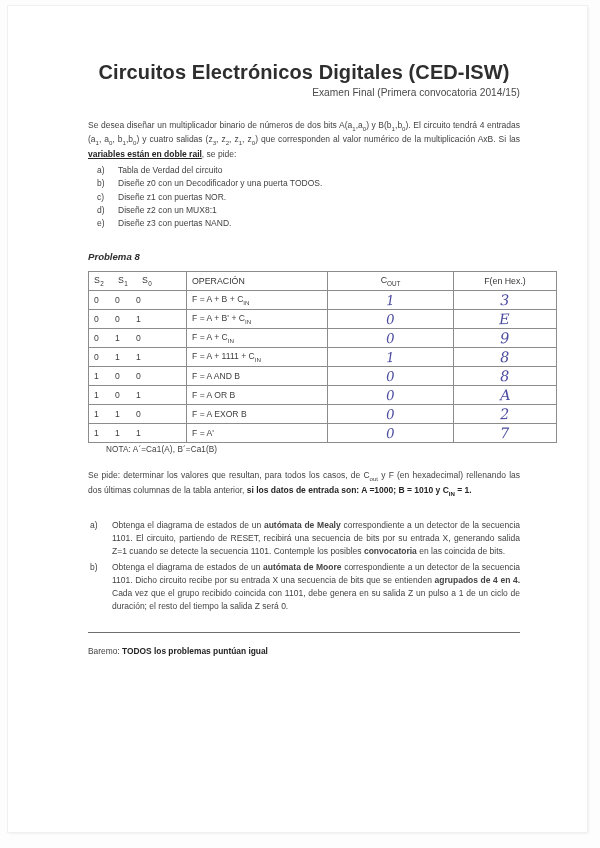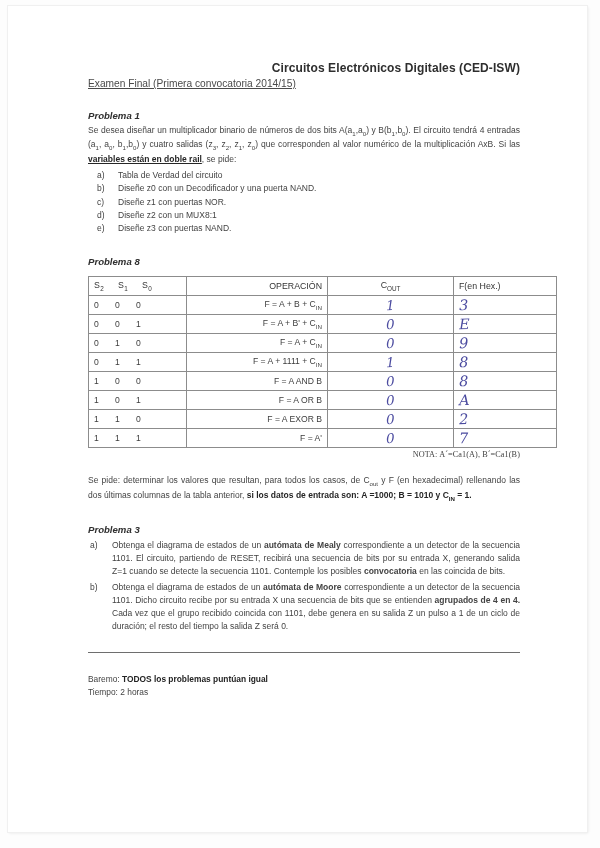--- a/index.html
+++ b/index.html
@@ -31,32 +31,31 @@
   }
   .content {
     position: absolute;
     left: 80px; top: 55px;
     width: 432px;
     color: #3a3a3a;
   }
 
   
   .doc-title {
-    text-align: right;
-    font-size: 12px;
+    text-align: center;
+    font-size: 20px;
     font-weight: bold;
     color: #2e2e2e;
     letter-spacing: 0.1px;
     margin: 0 0 3px 0;
   }
   .doc-subtitle {
-    text-align: left;
+    text-align: right;
     font-size: 10.2px;
     color: #4a4a4a;
-    text-decoration: underline;
     margin: 0;
   }
 
   
   .problem {
     margin-top: 21px;
   }
   .problem-title {
     font-size: 9.6px;
     font-weight: bold;
@@ -111,23 +110,23 @@
   .alu-table td {
     border: 1px solid #8c8c8c;
     height: 18px;
     font-size: 8.6px;
     color: #3d3d3d;
     padding: 0 5px;
     vertical-align: middle;
     line-height: 1;
   }
   .alu-table .c-sel  { width: 87px; letter-spacing: 0.3px; }
-  .alu-table .c-op   { width: 130px; text-align: right; }
+  .alu-table .c-op   { width: 130px; }
   .alu-table .c-cout { width: 115px; text-align: center; }
-  .alu-table .c-f    { width: 92px;  text-align: left; }
+  .alu-table .c-f    { width: 92px;  text-align: center; }
   .alu-table tr.head td {
     font-size: 8.8px;
     color: #343434;
   }
   .sel-bits {
     display: flex;
     gap: 14px;
   }
   .sel-bits span { display: inline-block; min-width: 7px; }
   sub { font-size: 0.72em; }
@@ -140,31 +139,30 @@
     font-style: italic;
     letter-spacing: 0.5px;
     display: inline-block;
     transform: rotate(-2.5deg);
   }
   .ink.f { font-size: 14.5px; transform: rotate(-1.5deg); }
 
   .nota {
     font-size: 8.2px;
     color: #414141;
-    text-align: right;
+    text-align: left;
     margin: 2px 0 0 18px;
     letter-spacing: 0.1px;
-    font-family: Liberation Serif, serif;
   }
 
   
   .footer {
     margin-top: 20px;
     border-top: 1px solid #6e6e6e;
-    padding-top: 20px;
+    padding-top: 12px;
   }
   .footer div {
     font-size: 8.4px;
     color: #434343;
     line-height: 1.5;
   }
   .footer b { color: #242424; }
 </style>
 </head>
 <body>
@@ -173,26 +171,25 @@
 
 <div class="page">
   <div class="content">
 
     <div>
       <div class="doc-title">Circuitos Electrónicos Digitales (CED-ISW)</div>
       <div class="doc-subtitle">Examen Final (Primera convocatoria 2014/15)</div>
     </div>
 
     <div class="problem">
-      <div class="problem-title">Problema 1</div>
       <p class="para">Se desea diseñar un multiplicador binario de números de dos bits A(a<sub>1</sub>,a<sub>0</sub>) y B(b<sub>1</sub>,b<sub>0</sub>). El circuito tendrá 4 entradas (a<sub>1</sub>, a<sub>0</sub>, b<sub>1</sub>,b<sub>0</sub>) y cuatro salidas (z<sub>3</sub>, z<sub>2</sub>, z<sub>1</sub>, z<sub>0</sub>) que corresponden al valor numérico de la multiplicación AxB. Si las <b class="u">variables están en doble rail</b><span>, se pide:</span></p>
 
       <ol class="alpha">
         <li><span class="marker">a)</span><span>Tabla de Verdad del circuito</span></li>
-        <li><span class="marker">b)</span><span>Diseñe z0 con un Decodificador y una puerta NAND.</span></li>
+        <li><span class="marker">b)</span><span>Diseñe z0 con un Decodificador y una puerta TODOS.</span></li>
         <li><span class="marker">c)</span><span>Diseñe z1 con puertas NOR.</span></li>
         <li><span class="marker">d)</span><span>Diseñe z2 con un MUX8:1</span></li>
         <li><span class="marker">e)</span><span>Diseñe z3 con puertas NAND.</span></li>
       </ol>
     </div>
 
     <div class="problem">
       <div class="problem-title">Problema 8</div>
 
       <table class="alu-table">
@@ -308,30 +305,28 @@
           </tr>
         </tbody>
       </table>
 
       <div class="nota">NOTA: A´=Ca1(A),  B´=Ca1(B)</div>
 
       <p class="para" style="margin-top:15px;"><span>Se pide: determinar los valores que resultan, para todos los casos, de C<sub>out</sub> y F (en hexadecimal) rellenando las dos últimas columnas de la tabla anterior, </span><b>si los datos de entrada son: A =1000; B = 1010 y C<sub>IN</sub> = 1.</b></p>
     </div>
 
     <div class="problem">
-      <div class="problem-title">Problema 3</div>
       <ol class="alpha wide">
         <li>
           <span class="marker">a)</span><span>Obtenga el diagrama de estados de un </span><b>autómata de Mealy</b><span> correspondiente a un detector de la secuencia 1101. El circuito, partiendo de RESET, recibirá una secuencia de bits por su entrada X, generando salida Z=1 cuando se detecte la secuencia 1101. Contemple los posibles </span><b>convocatoria</b><span> en las coincida de bits.</span>
         </li>
         <li>
           <span class="marker">b)</span><span>Obtenga el diagrama de estados de un </span><b>autómata de Moore</b><span> correspondiente a un detector de la secuencia 1101. Dicho circuito recibe por su entrada X una secuencia de bits que se entienden </span><b>agrupados de 4 en 4.</b><span> Cada vez que el grupo recibido coincida con 1101, debe genera en su salida Z un pulso a 1 de un ciclo de duración; el resto del tiempo la salida Z será 0.</span>
         </li>
       </ol>
     </div>
 
     <div class="footer">
       <div><span>Baremo: </span><b>TODOS los problemas puntúan igual</b></div>
-      <div>Tiempo: 2 horas</div>
     </div>
 
   </div>
 </div>
 
 </body></html>

